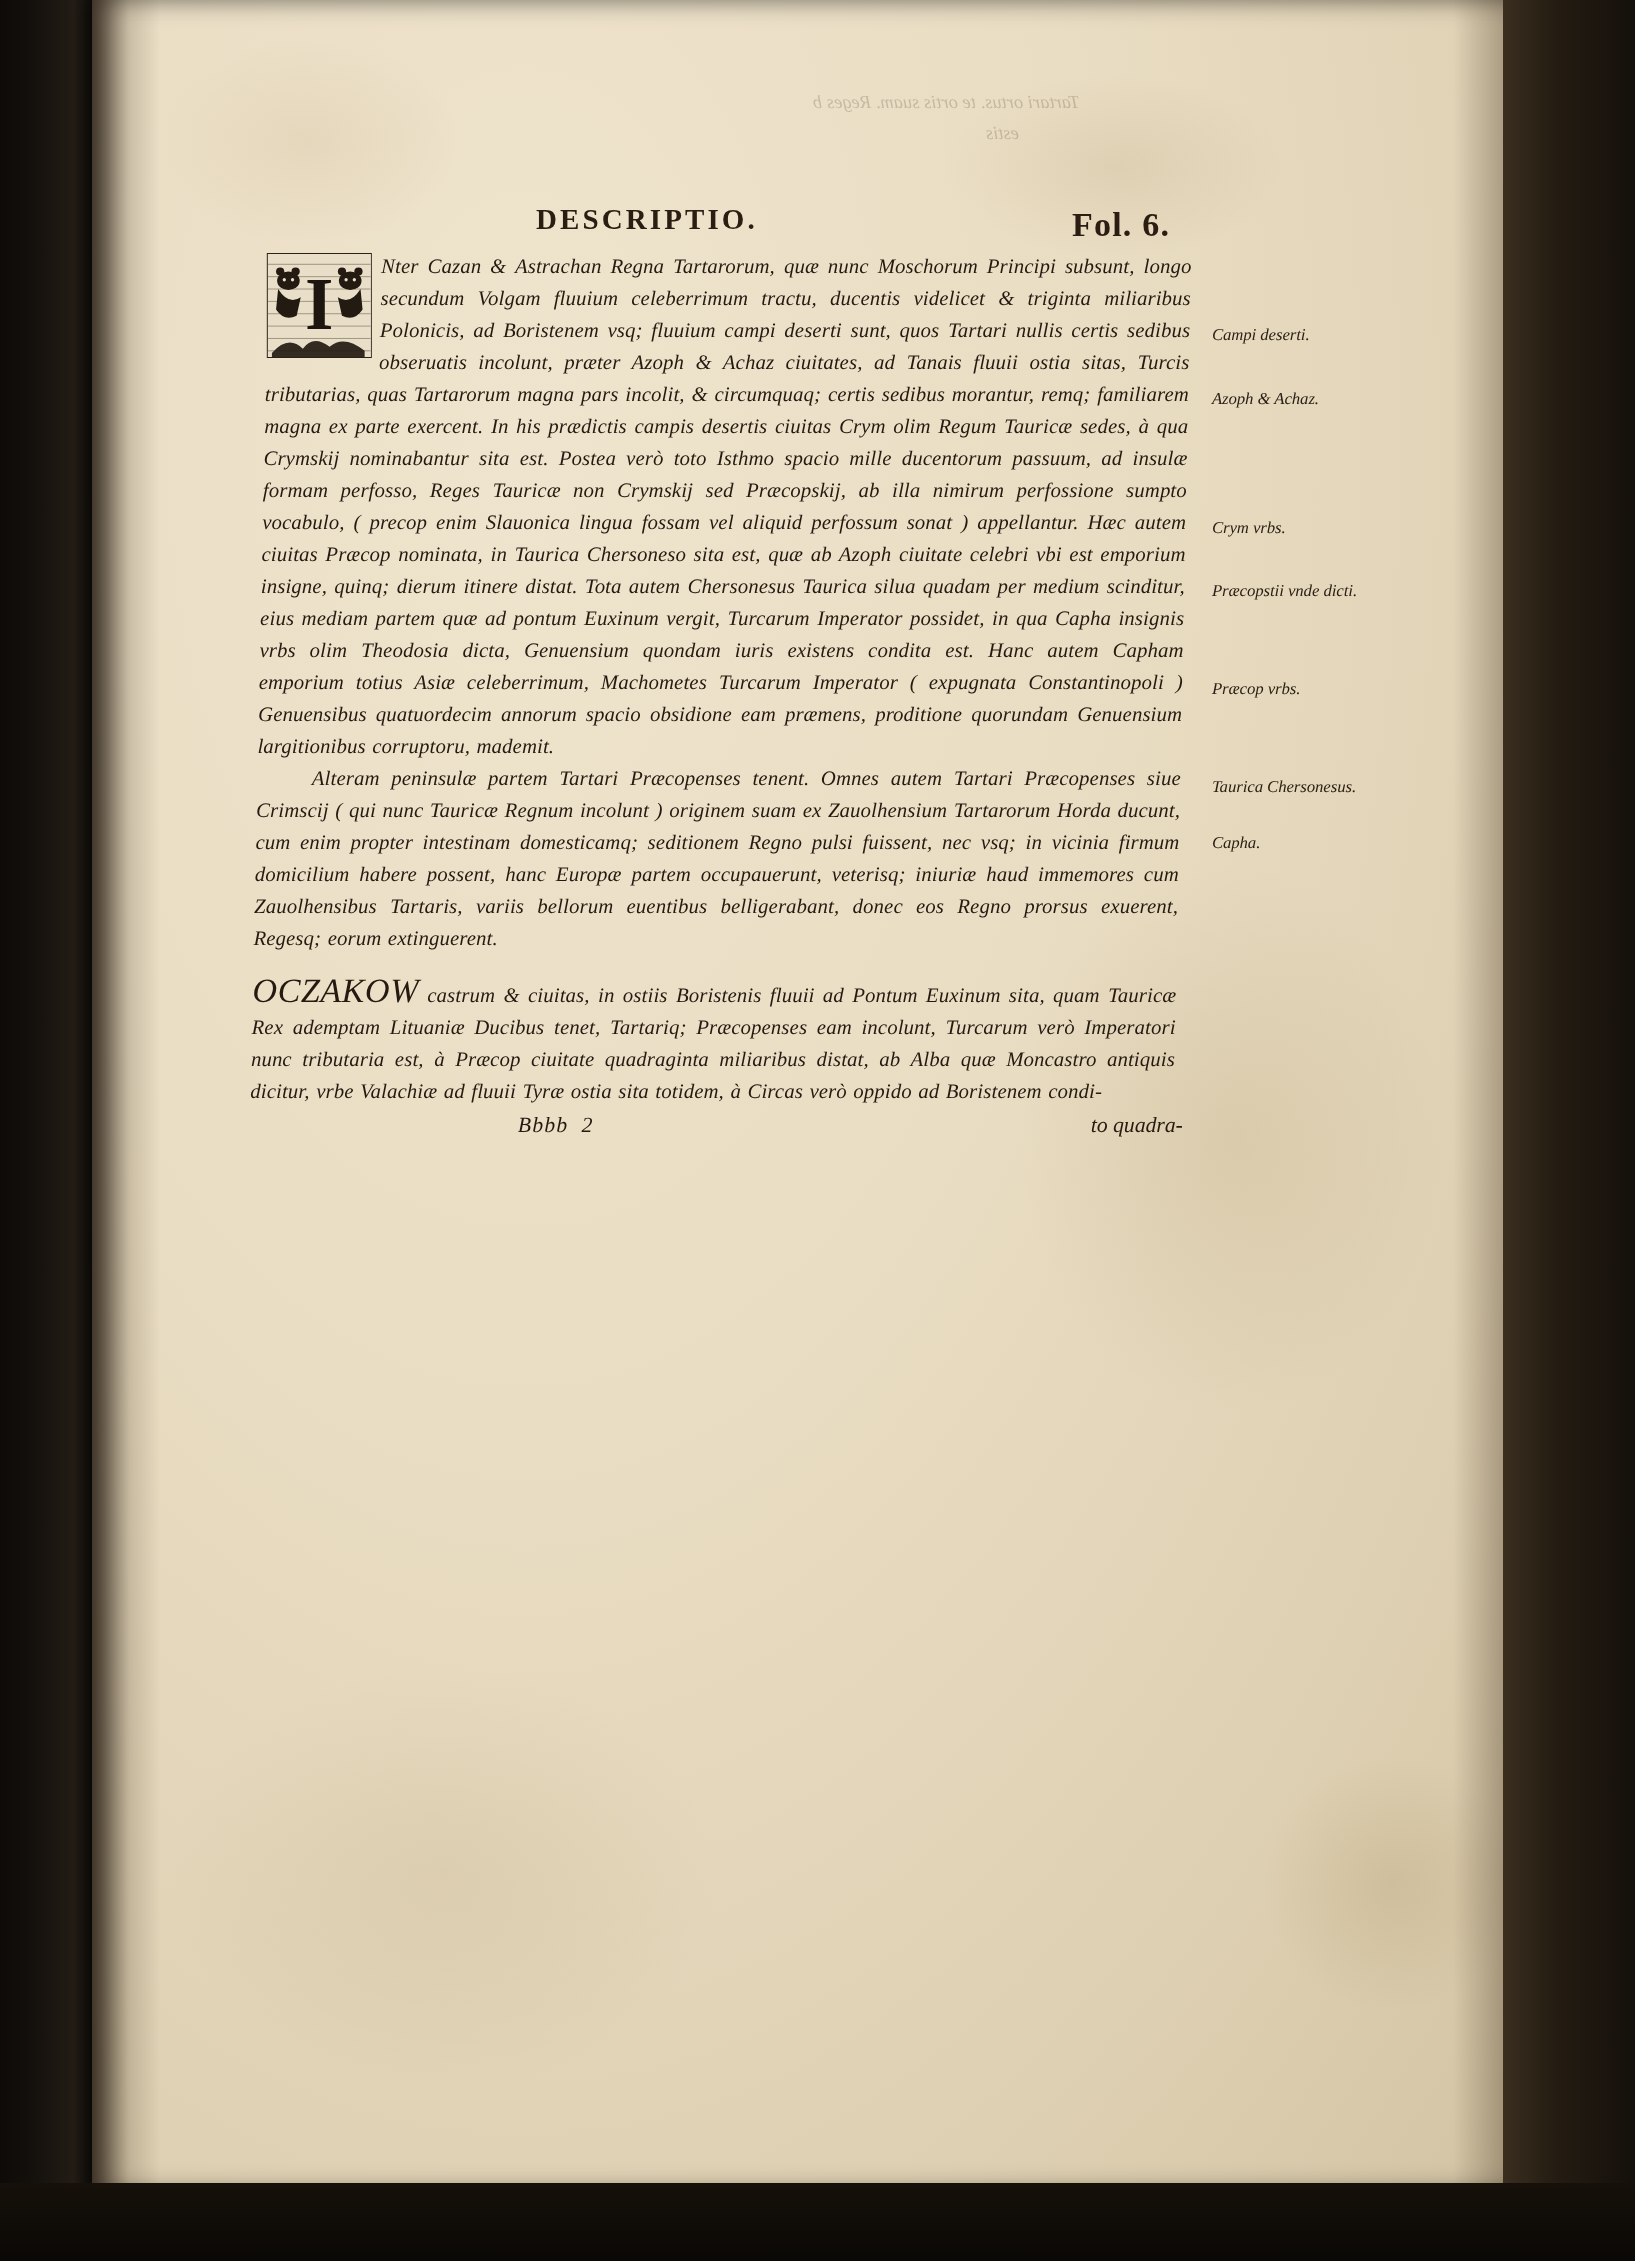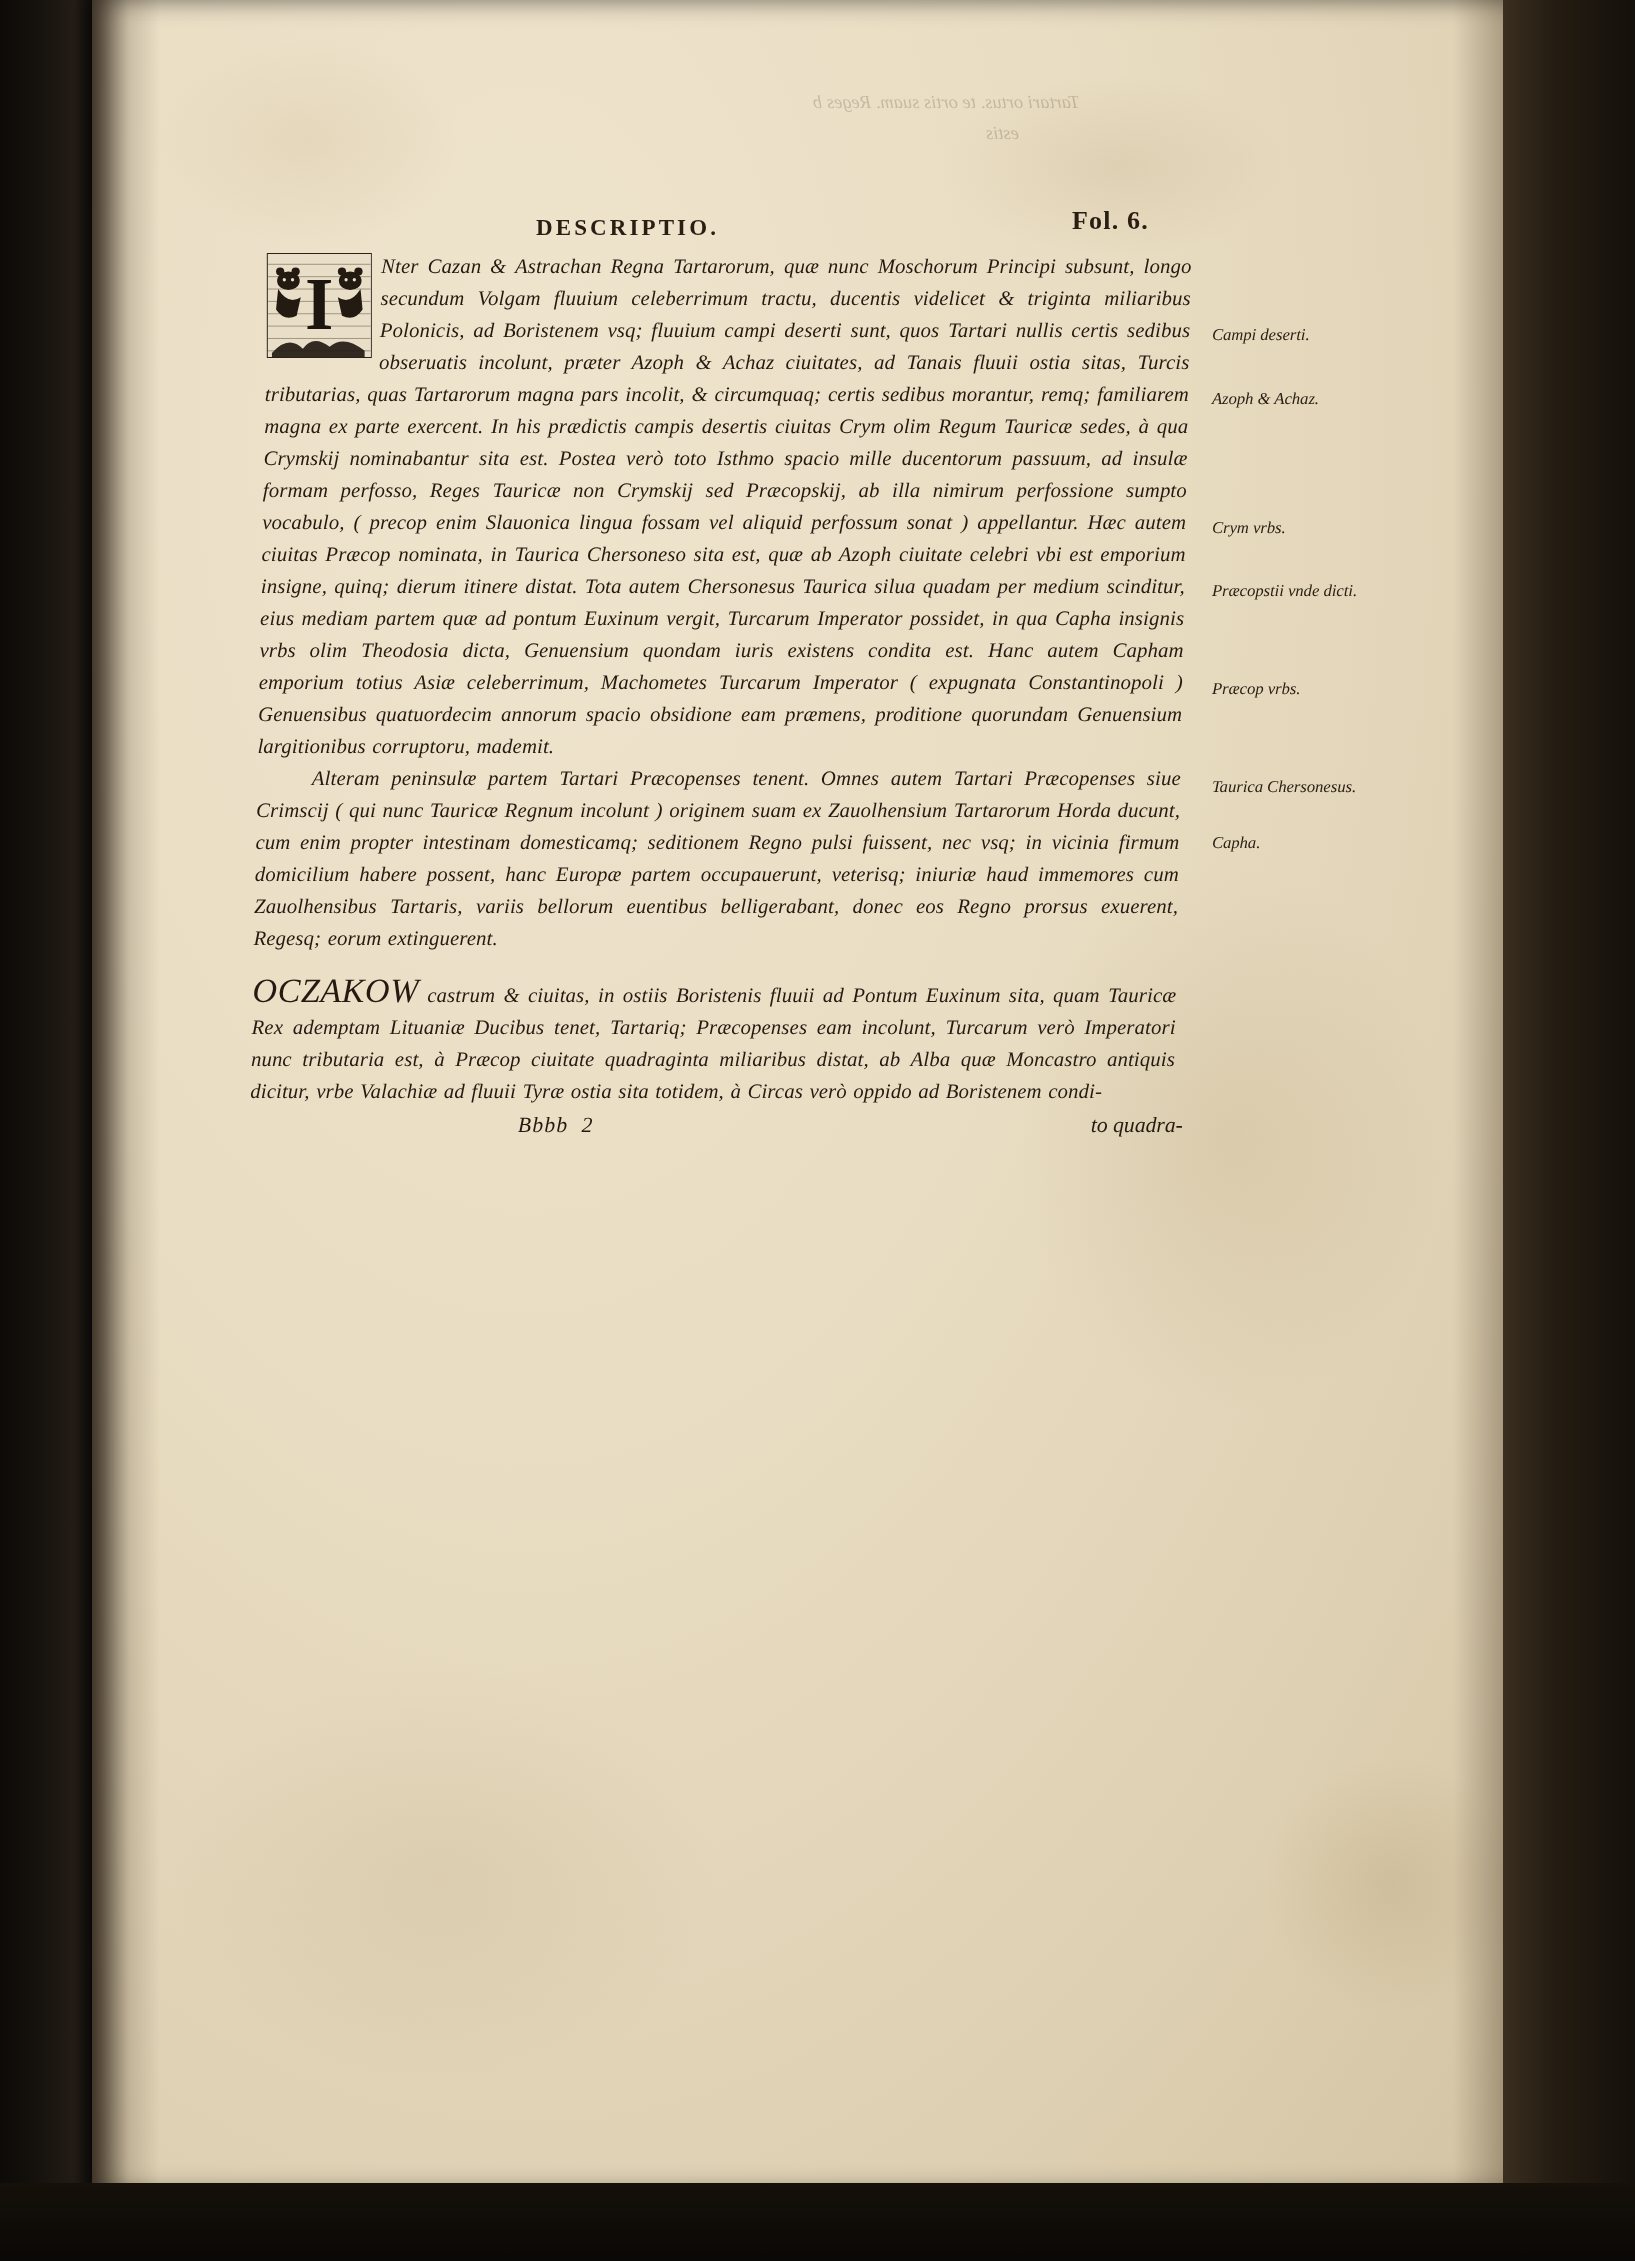--- a/index.html
+++ b/index.html
@@ -94,32 +94,32 @@
 
   
   #head {
     position: relative;
     height: 43px;
     margin-bottom: 3.7px;
   }
   #head .title {
     position: absolute;
     left: 277px;
-    top: 12px;
-    font-family: "Liberation Serif", serif;
-    font-size: 23px;
+    top: 0;
+    font-family: "Liberation Serif", serif;
+    font-size: 29px;
     letter-spacing: 3.1px;
     font-weight: 700;
     color: #2a1d12;
   }
   #head .folio {
     position: absolute;
     left: 813px;
     top: 2.5px;
-    font-size: 26px;
+    font-size: 34px;
     font-weight: 700;
     letter-spacing: 1.2px;
     color: #2a1d12;
   }
 
   
   .body {
     position: relative;
     width: 924px;
     font-family: "Liberation Serif", serif;

